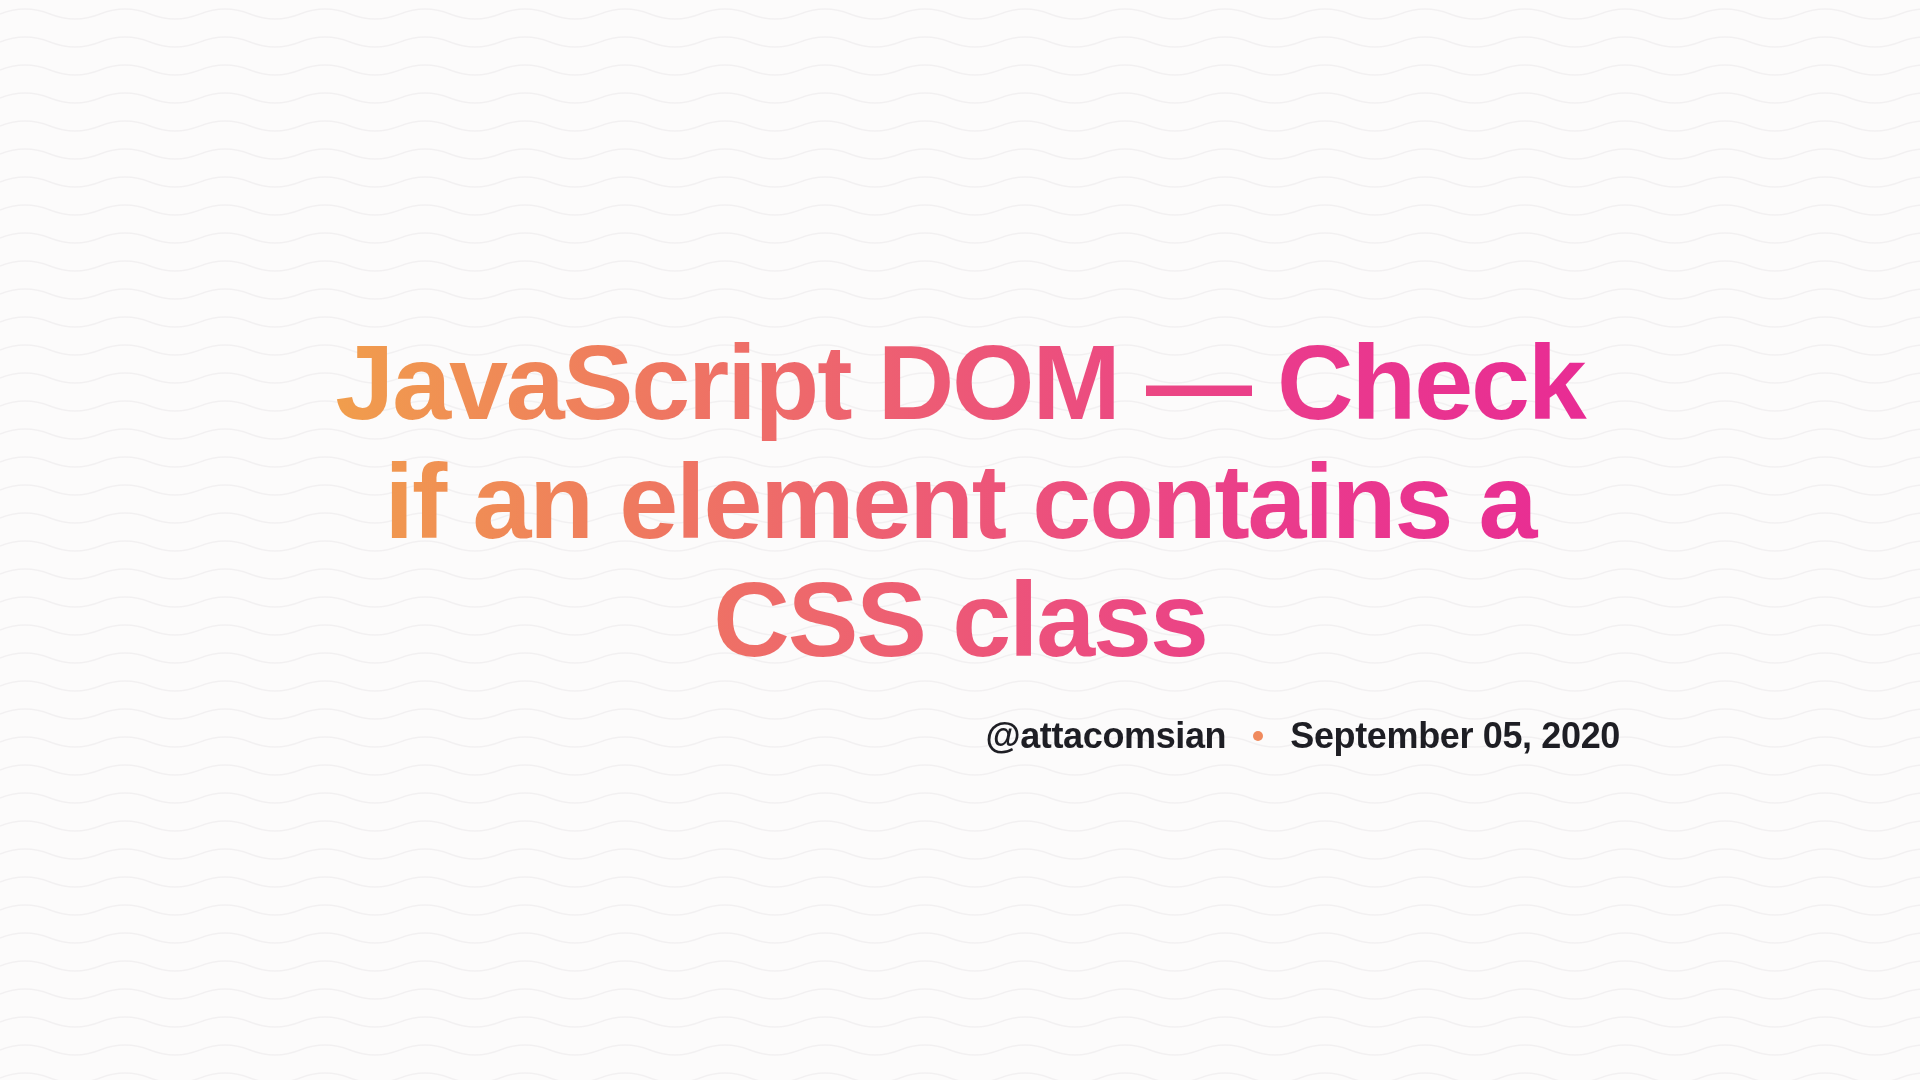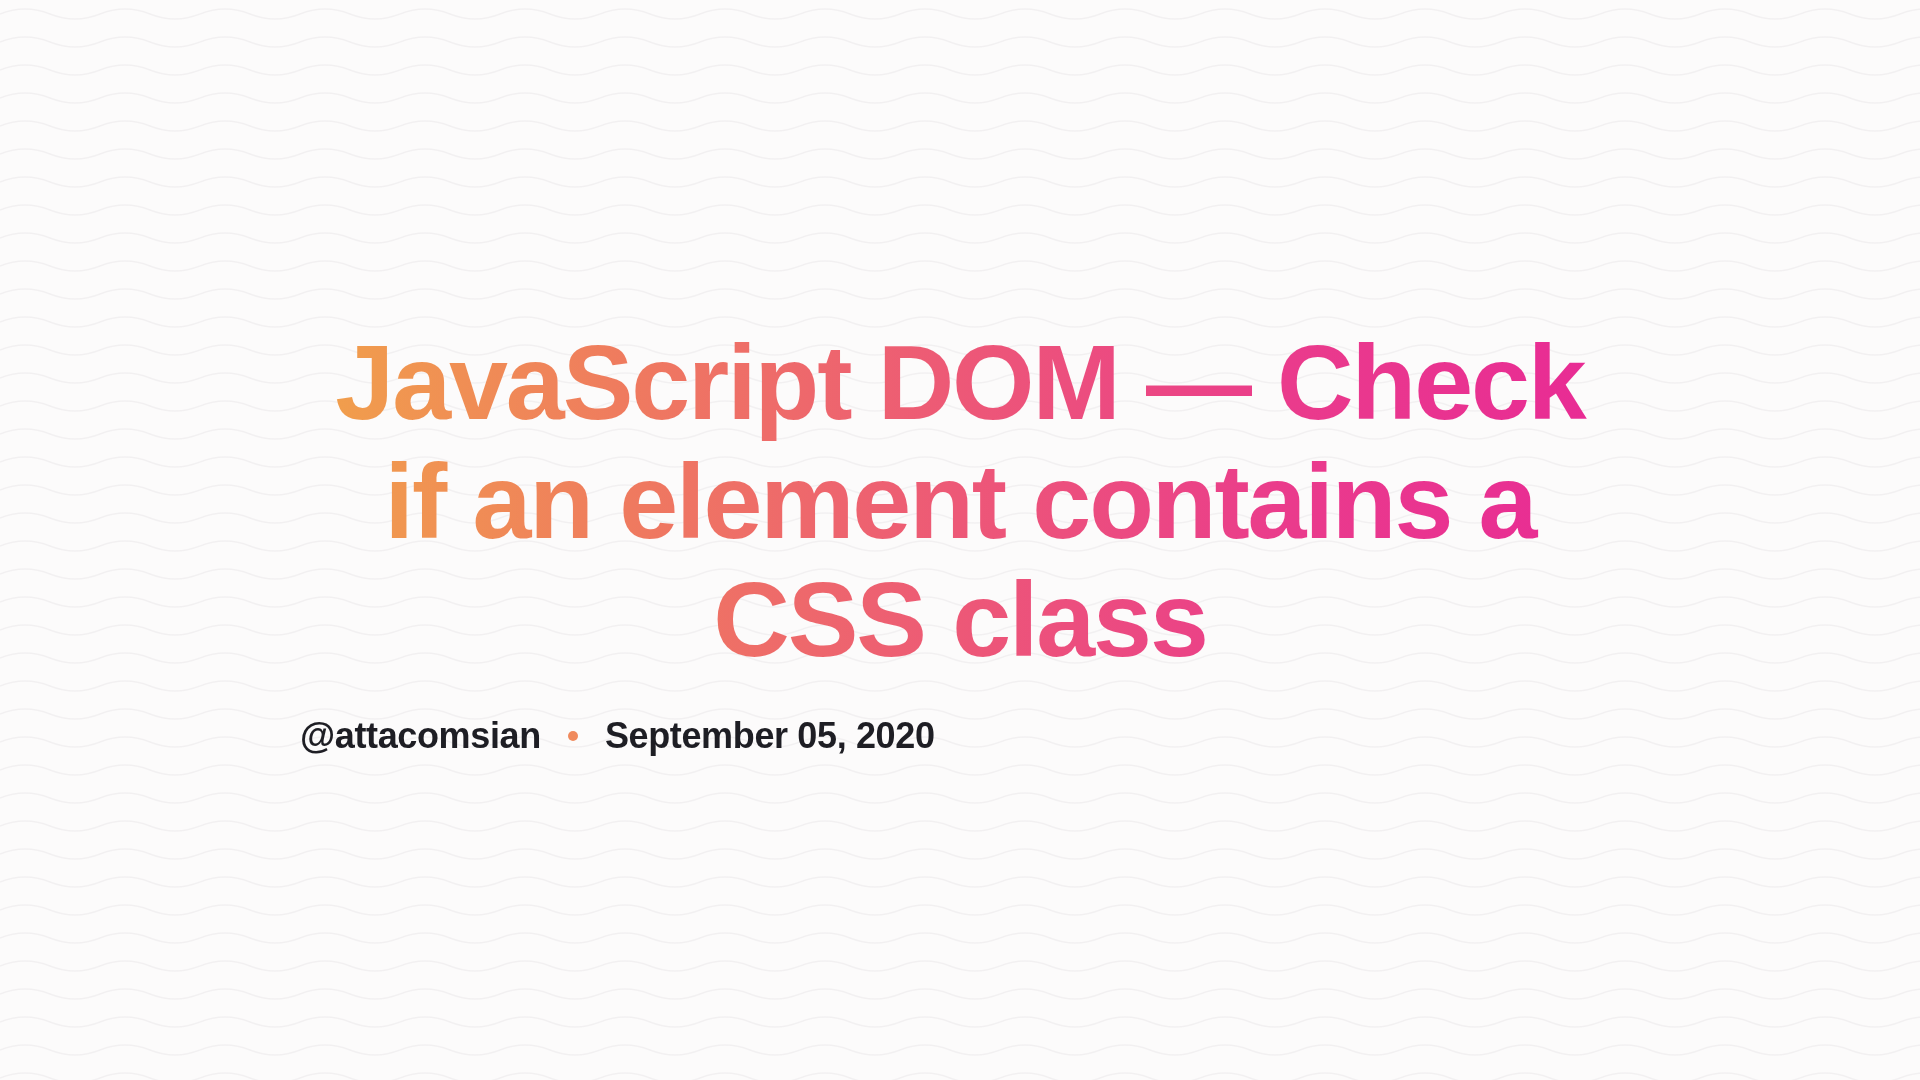--- a/index.html
+++ b/index.html
@@ -50,21 +50,21 @@
     -webkit-background-clip: text;
     background-clip: text;
     -webkit-text-fill-color: transparent;
     color: transparent;
     margin-bottom: 36px;
   }
 
   .meta {
     display: flex;
     align-items: center;
-    justify-content: flex-start;
+    justify-content: flex-end;
     gap: 27px;
     font-size: 36px;
     font-weight: 800;
     color: #1e1e24;
     letter-spacing: -0.01em;
     margin-top: 24px;
   }
 
   .dot {
     width: 10px;

